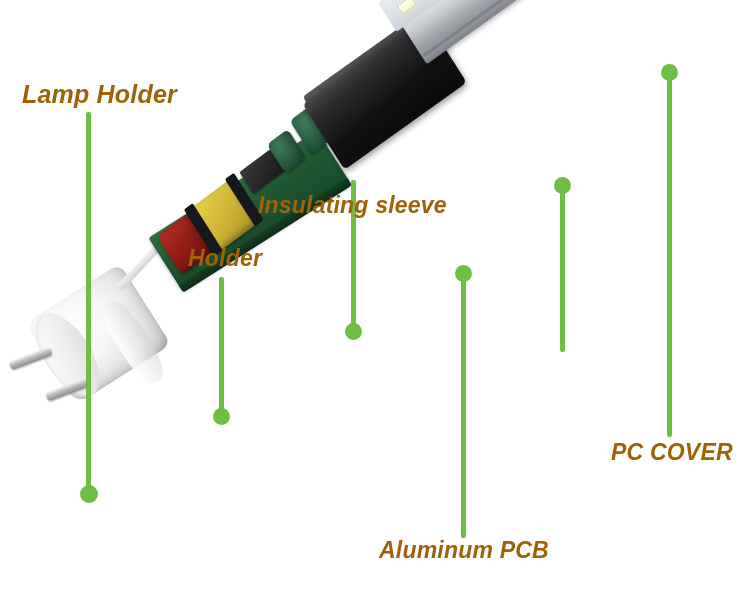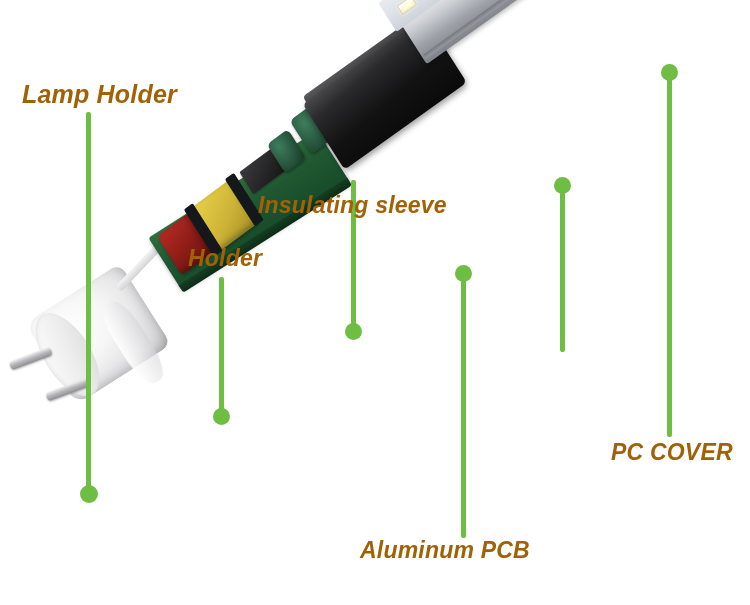--- a/index.html
+++ b/index.html
@@ -16,21 +16,21 @@
     white-space:nowrap;
     letter-spacing:.2px;
     line-height:1;
     user-select:none;
   }
   #lbl-lamp-holder{left:22px;  top:82px;  font-size:25px;}
   #lbl-insulating {left:258px; top:150px; font-size:23px;margin-top:44px;}
   #lbl-driver     {left:188px; top:247px; font-size:23px;}
   #lbl-smd        {left:514px; top:358px; font-size:22px;}
   #lbl-pc-cover   {left:611px; top:441px; font-size:23px;}
-  #lbl-alu-pcb    {left:360px; top:539px; font-size:23px;}
+  #lbl-alu-pcb    {left:379px; top:539px; font-size:23px;}
 
   
   .leader{position:absolute;background:#6FBE44;border-radius:2px;}
   .dot{position:absolute;background:#6FBE44;border-radius:50%;}
 
   #ld-lamp-holder{left:86px;  top:112px; width:5px; height:385px;}
   #dt-lamp-holder{left:80px;  top:485px; width:18px;height:18px;}
 
   #ld-driver     {left:219px; top:277px; width:5px; height:140px;}
   #dt-driver     {left:213px; top:408px; width:17px;height:17px;}

